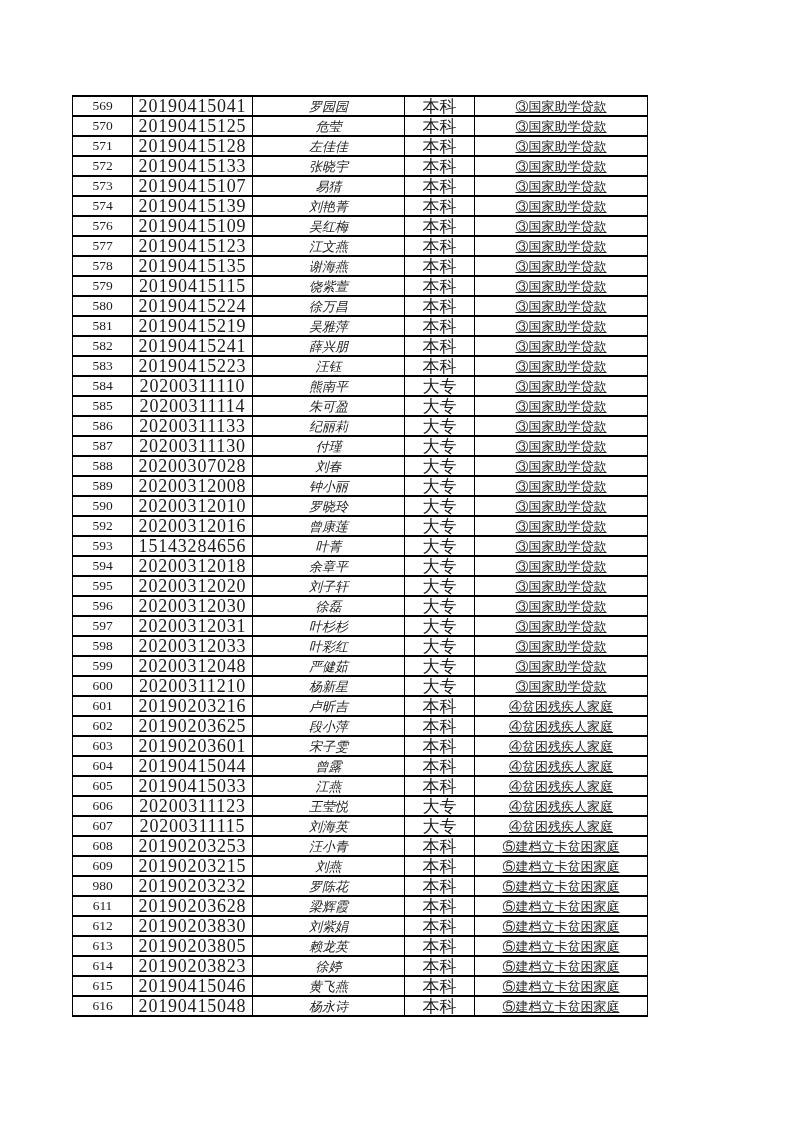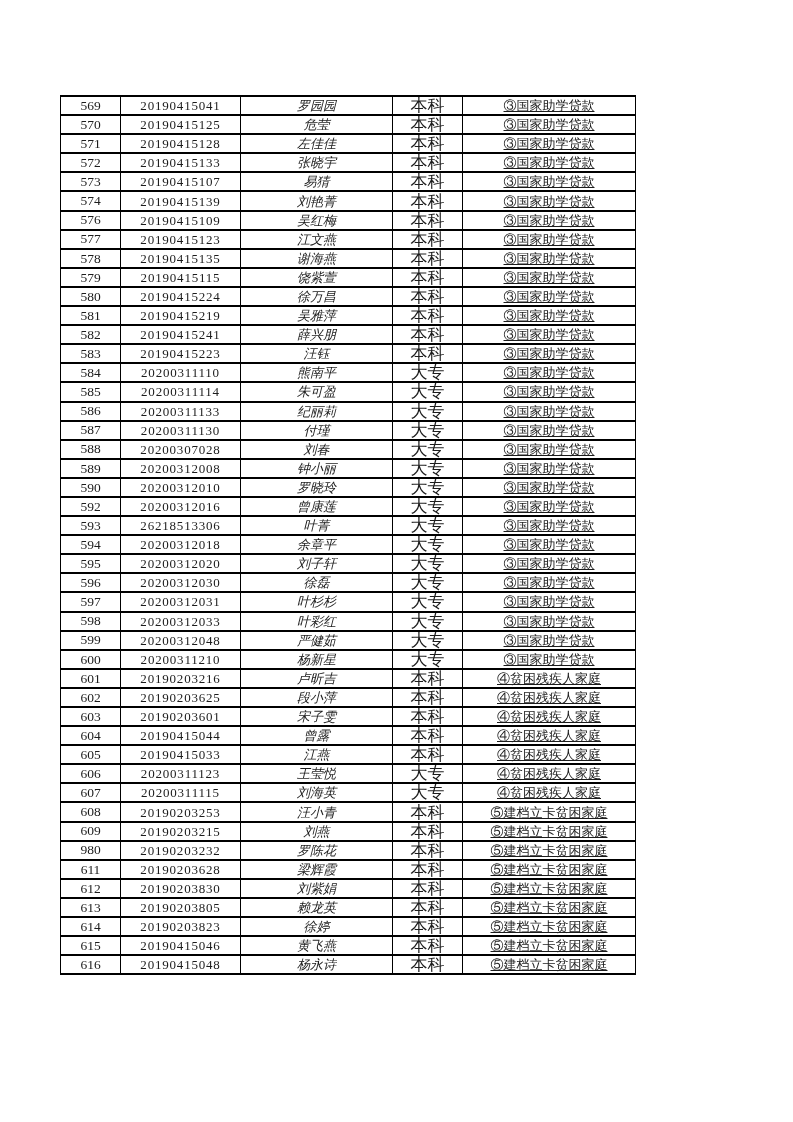--- a/index.html
+++ b/index.html
@@ -10,42 +10,42 @@
   .page {
     position: relative;
     width: 793px;
     height: 1122px;
     background: #ffffff;
     overflow: hidden;
     font-family: "Liberation Serif", "DejaVu Serif", serif;
   }
   table.roster {
     position: absolute;
-    left: 60px;
+    left: 72px;
     top: 95px;
     width: 575px;
     border-collapse: collapse;
     table-layout: fixed;
     font-size: 13.5px;
     color: #1c1c1c;
   }
   table.roster td {
     border: 1px solid #000000;
     border-top-width: 2px;
     border-bottom-width: 2px;
     height: 17.1px;
     padding: 0;
     text-align: center;
     vertical-align: middle;
     line-height: 1;
     white-space: nowrap;
     overflow: hidden;
   }
   td.col-no          { font-size: 13.5px; }
-  td.col-student_id  { letter-spacing: 0.8px; font-size: 13px; }
+  td.col-student_id  { letter-spacing: 0.8px; font-size: 18px; }
   td.col-name        { font-size: 13px; font-style: italic; }
   td.col-level       { font-size: 17px; }
   td.col-category    { font-size: 13px; text-decoration: underline; }
 </style>
 </head>
 <body>
 
 <div class="page">
   <table class="roster">
     <colgroup>
@@ -205,21 +205,21 @@
         </tr>
         <tr>
           <td class="col-no">592</td>
           <td class="col-student_id">20200312016</td>
           <td class="col-name">曾康莲</td>
           <td class="col-level">大专</td>
           <td class="col-category">③国家助学贷款</td>
         </tr>
         <tr>
           <td class="col-no">593</td>
-          <td class="col-student_id">26218513306</td>
+          <td class="col-student_id">15143284656</td>
           <td class="col-name">叶菁</td>
           <td class="col-level">大专</td>
           <td class="col-category">③国家助学贷款</td>
         </tr>
         <tr>
           <td class="col-no">594</td>
           <td class="col-student_id">20200312018</td>
           <td class="col-name">余章平</td>
           <td class="col-level">大专</td>
           <td class="col-category">③国家助学贷款</td>

